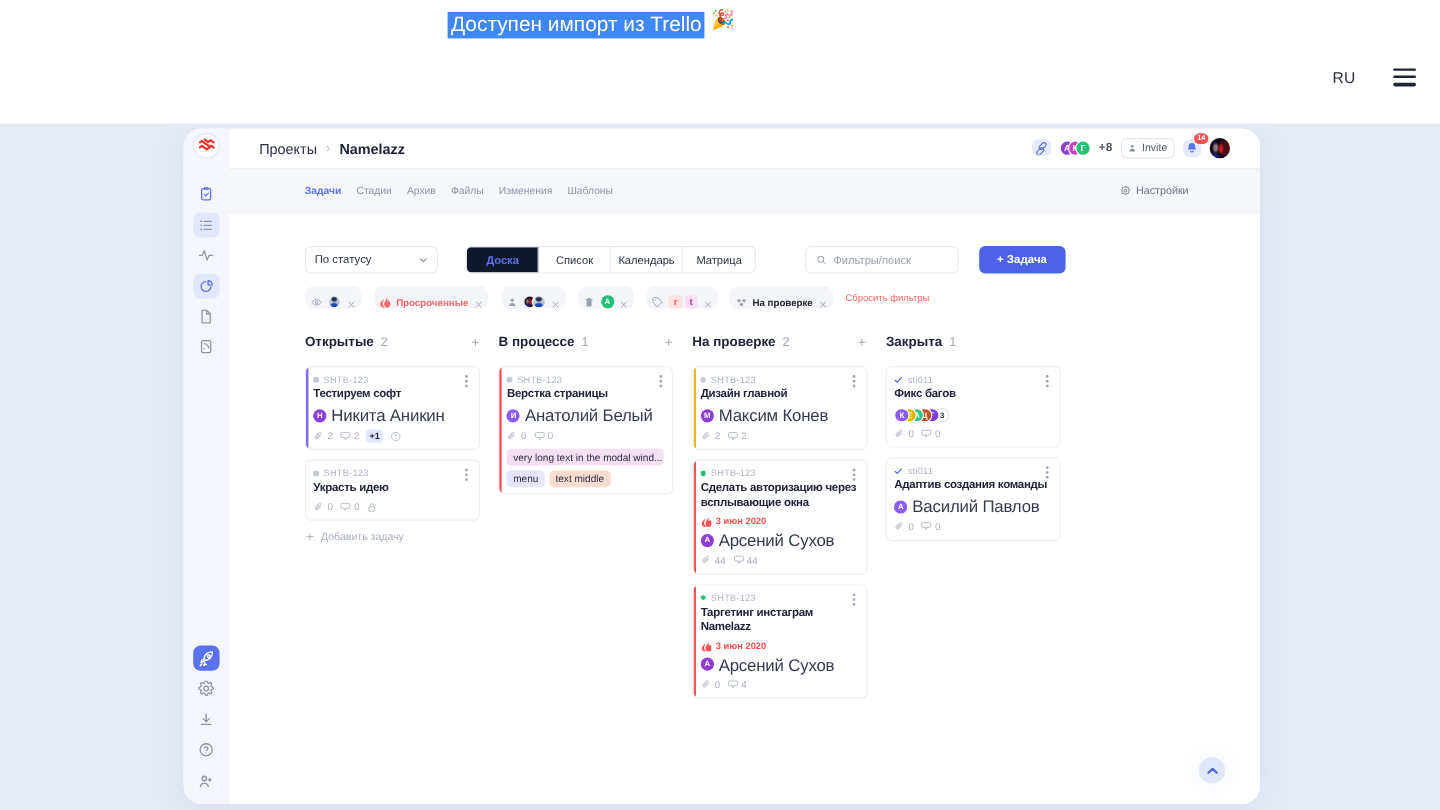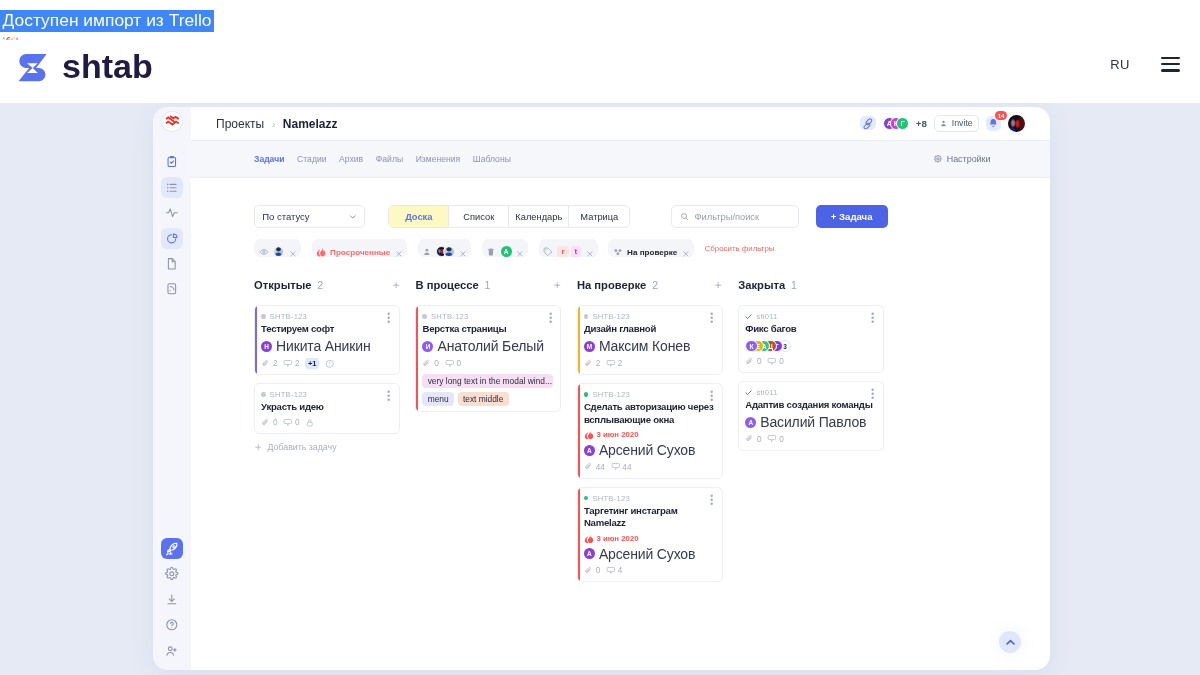--- a/index.html
+++ b/index.html
@@ -1,19 +1,19 @@
 <!DOCTYPE html>
 <html><head>
 <meta charset="utf-8">
 <style>
   * { box-sizing: border-box; margin:0; padding:0; }
   html,body { width:1200px; height:675px; overflow:hidden; }
   body { font-family:"Liberation Sans", sans-serif; background:#fff; }
   .page { position:relative; width:1200px; height:675px; }
-  .banner { position:absolute; top:0; left:0; width:986px; height:37px; display:flex; align-items:center; justify-content:space-between;flex-direction:column; }
+  .banner { position:absolute; top:0; left:0; width:986px; height:37px; display:flex; align-items:center; justify-content:center; }
   .banner { gap:5.5px; align-items:flex-start; padding-top:9.8px; }
   .banner-text { font-size:17.4px; color:#fff; background:#3f87f5; line-height:1; padding:2.5px 2.6px 2.2px; }
   .banner-emoji { font-size:16px; line-height:1; position:relative; top:0.5px; }
   .site-header { position:absolute; top:40px; left:0; width:1200px; height:63px; background:#fff; z-index:5; }
   .hero { position:absolute; top:102px; left:0; width:1200px; height:573px; background:#e5eaf5; }
   .appwin { position:absolute; left:153px; top:107px; width:897px; height:563px; background:#fff; border-radius:15px; overflow:hidden; display:flex; box-shadow:0 6px 28px rgba(83,99,160,0.08); }
 
   
   .brand { position:absolute; left:17.6px; top:10.7px; display:flex; align-items:center; gap:15.3px; }
   .brand-mark { display:block; line-height:0; }
@@ -61,21 +61,21 @@
   .settings-link { margin-left:auto; display:flex; align-items:center; gap:4.5px; font-size:8.95px; color:#6b7285; }
 
   
   .toolbar { position:absolute; left:63.1px; top:27px; display:flex; align-items:center; }
   .groupby { width:110.8px; height:23px; border:1px solid #e6e9f1; border-radius:5px; display:flex; align-items:center; padding:0 6.6px 0 7.1px; font-size:9.5px; color:#2c3145; }
   .groupby svg { margin-left:auto; }
   .views { margin-left:23.4px; display:flex; align-items:center; border:1px solid #e6e9f1; border-radius:5px; height:23px; overflow:hidden; }
   .view { font-size:9.3px; color:#2c3145; width:60px; justify-content:center; height:100%; display:flex; align-items:center; border-right:1px solid #e3e7f0; }
   .view:last-child { border-right:none; }
   .view { border-right:1px solid #e6e9f1; }
-  .view.on { background:#fef9c3; color:#5b72ee; font-weight:600; }
+  .view.on { background:#0f172a; color:#5b72ee; font-weight:600; }
   .searchbox { margin-left:41px; width:128px; height:23px; border:1px solid #e6e9f1; border-radius:5px; display:flex; align-items:center; gap:5.5px; padding:0 7.5px; }
   .searchbox .ph { font-size:9.3px; color:#989eaf; }
   .addtask { margin-left:16.5px; background:#4c63e6; color:#fff; font-size:9.6px; font-weight:700; height:23px; border-radius:5px; padding:0 15px; display:flex; align-items:center; }
 
   
   .filters { position:absolute; left:63.4px; top:61px; display:flex; align-items:center; gap:10.8px; }
   .chip { display:flex; align-items:flex-end; gap:4.4px; background:#f4f5f9; border-radius:6px; height:18.2px; padding:0 4.4px; }
   .chip-ic { display:flex; align-items:center; }
   .chip-lb { font-size:8.1px; font-weight:700; }
   .chip-avs { display:flex; }
@@ -121,44 +121,20 @@
 </style>
 </head>
 <body>
 
 <div class="page">
   <div class="banner">
     <span class="banner-text">Доступен импорт из Trello</span>
     <span class="banner-emoji">🎉</span>
   </div>
   <div class="site-header">
-    <a class="brand">
-      <span class="brand-mark">
-        <svg width="29.2" height="29.2" viewBox="0 0 31 32" fill="none">
-          <defs>
-            <clipPath id="lgTop">
-                <rect x="0" y="0" width="31" height="16.5"></rect>
-              </clipPath>
-            <clipPath id="lgBot">
-                <rect x="0" y="16.5" width="31" height="16"></rect>
-              </clipPath>
-            <mask id="lgMask">
-                <rect width="31" height="32" fill="#fff"></rect>
-              <path d="M9.4 11.3 H21.2 L15.6 16.5 L21.2 21.9 H9.4 L15.6 16.5 Z" fill="#000"></path>
-            </mask>
-          </defs>
-          <g mask="url(#lgMask)">
-            <path d="M8.6 1.1 H30.9 L19.3 16.5 H8.6 A7.7 7.7 0 0 1 8.6 1.1 Z" fill="#5b72ee" clip-path="url(#lgTop)"></path>
-            <path d="M22.4 30.9 H0.1 L11.7 16.5 H22.4 A7.2 7.2 0 0 1 22.4 30.9 Z" fill="#5b72ee" clip-path="url(#lgBot)"></path>
-            <path d="M8.6 8.4 L19.3 16.5 L11.7 16.5 L8.6 14.2 Z" fill="#5b72ee"></path>
-          </g>
-        </svg>
-      </span>
-      <span class="brand-text">shtab</span>
-    </a>
     <div class="header-right">
       <span class="lang">RU</span>
       <span class="burger">
           <i></i>
           <i></i>
           <i></i>
         </span>
     </div>
   </div>
   <div class="hero"></div>

